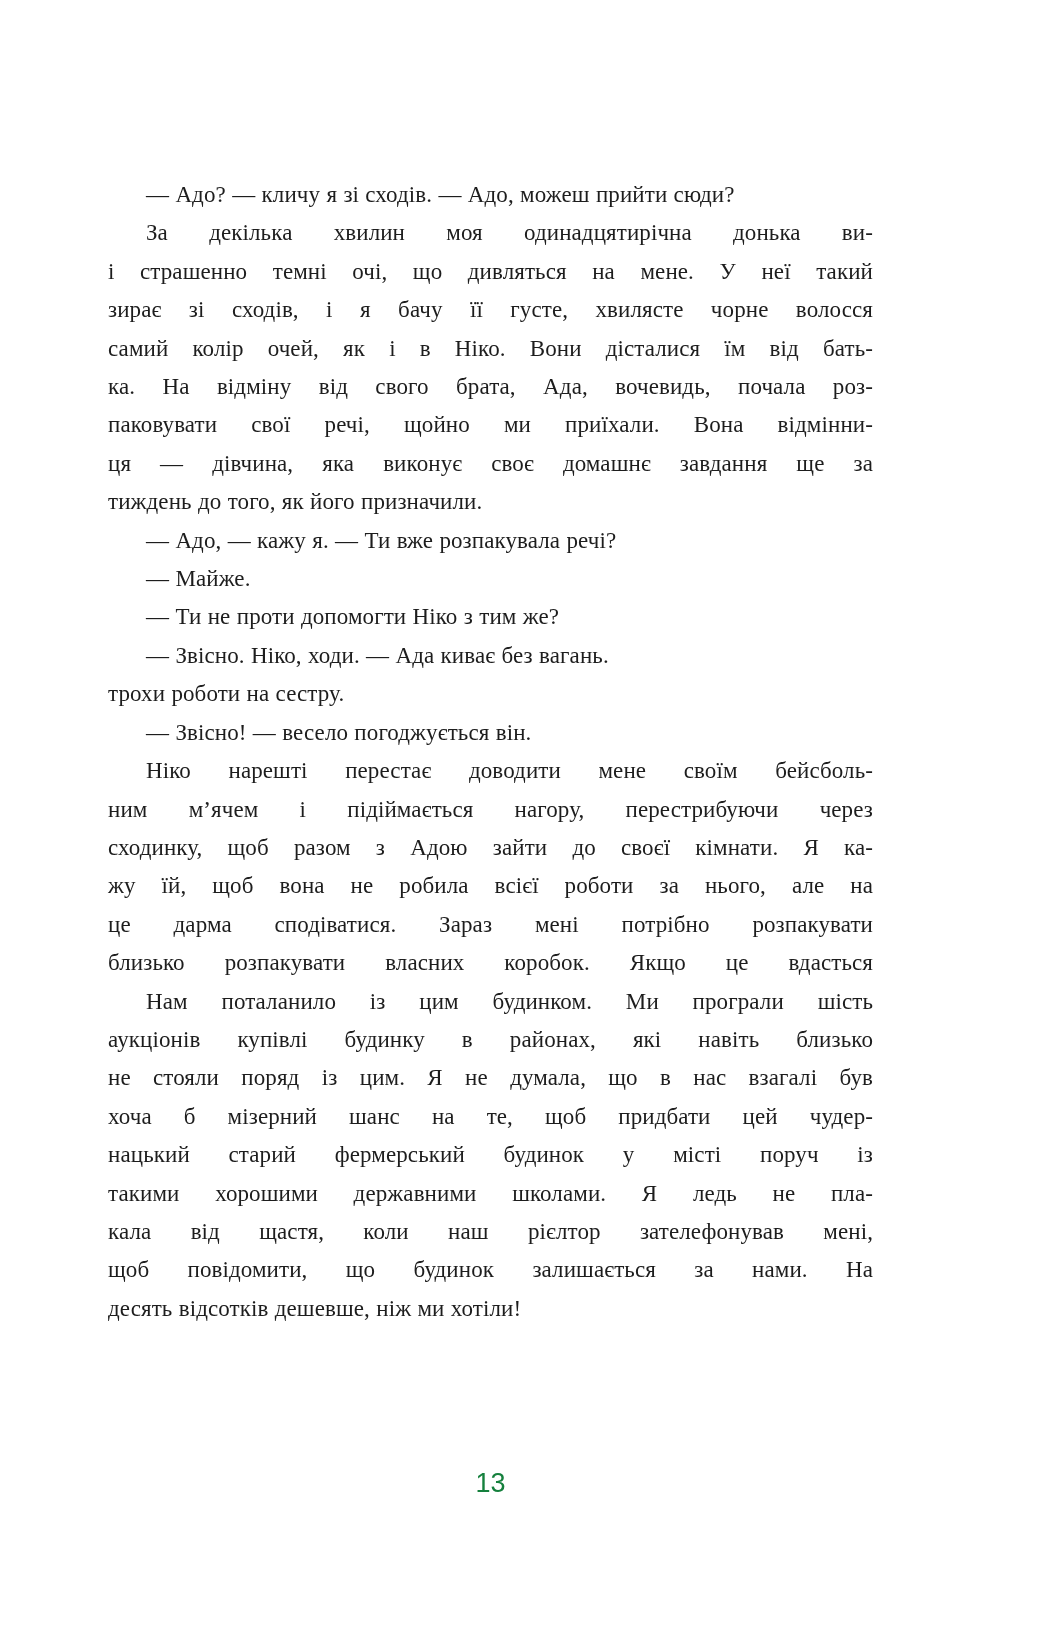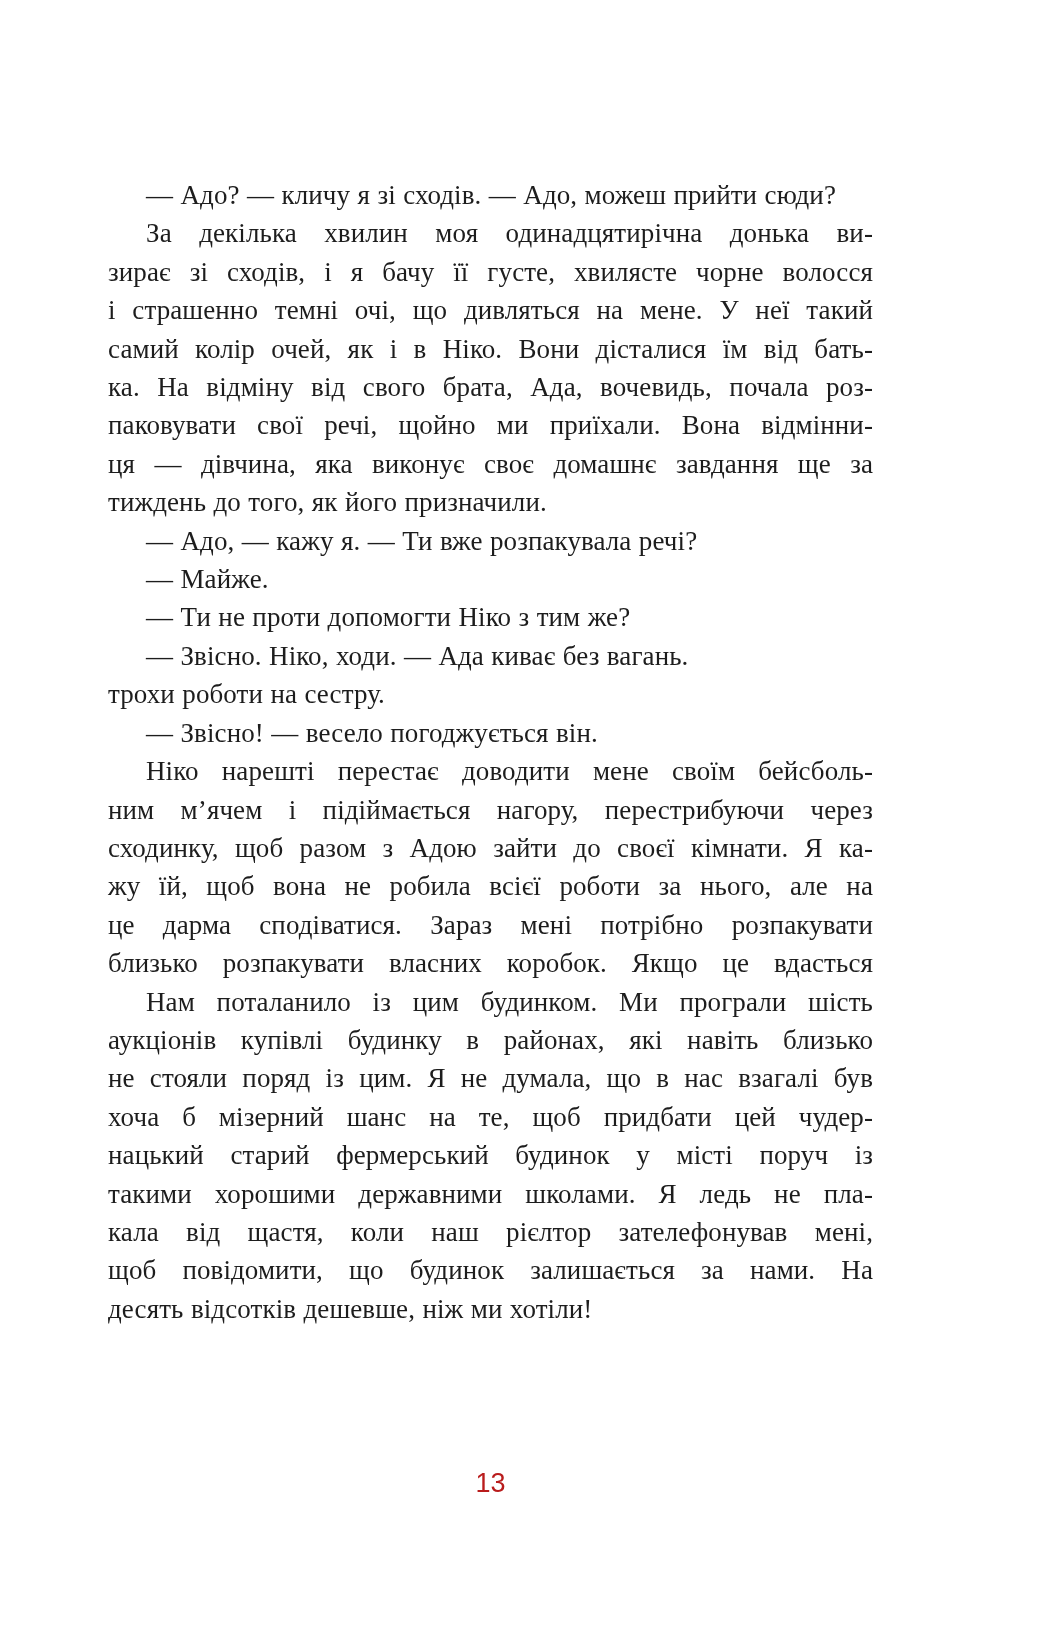--- a/index.html
+++ b/index.html
@@ -18,21 +18,21 @@
     position: absolute;
     inset: 0;
     background: #ffffff;
   }
   .text-block {
     position: absolute;
     left: 108px;
     top: 176px;
     width: 765px;
     font-family: "Liberation Serif", "DejaVu Serif", serif;
-    font-size: 27px;
+    font-size: 23px;
     line-height: 38.4px;
     color: #1d1d1d;
     letter-spacing: 0.1px;
   }
   .line {
     text-align: justify;
     text-align-last: justify;
     word-spacing: 0.02em;
   }
   .line.last {
@@ -43,32 +43,32 @@
   }
   .page-number {
     position: absolute;
     left: 108px;
     top: 1466px;
     width: 765px;
     text-align: center;
     font-family: "Liberation Sans", "DejaVu Sans", sans-serif;
     font-size: 27px;
     line-height: 34px;
-    color: #b91c1c;
+    color: #15803d;
   }
 </style>
 </head>
 <body>
 
 <div class="page">
   <div class="text-block">
       <div class="line first last">— Адо? — кличу я зі сходів. — Адо, можеш прийти сюди?</div>
       <div class="line first">За декілька хвилин моя одинадцятирічна донька ви-</div>
+      <div class="line">і страшенно темні очі, що дивляться на мене. У неї такий</div>
       <div class="line">зирає зі сходів, і я бачу її густе, хвилясте чорне волосся</div>
-      <div class="line">і страшенно темні очі, що дивляться на мене. У неї такий</div>
       <div class="line">самий колір очей, як і в Ніко. Вони дісталися їм від бать-</div>
       <div class="line">ка. На відміну від свого брата, Ада, вочевидь, почала роз-</div>
       <div class="line">паковувати свої речі, щойно ми приїхали. Вона відмінни-</div>
       <div class="line">ця — дівчина, яка виконує своє домашнє завдання ще за</div>
       <div class="line last">тиждень до того, як його призначили.</div>
       <div class="line first last">— Адо, — кажу я. — Ти вже розпакувала речі?</div>
       <div class="line first last">— Майже.</div>
       <div class="line first last">— Ти не проти допомогти Ніко з тим же?</div>
       <div class="line first last">— Звісно. Ніко, ходи. — Ада киває без вагань.</div>
       <div class="line last">трохи роботи на сестру.</div>

